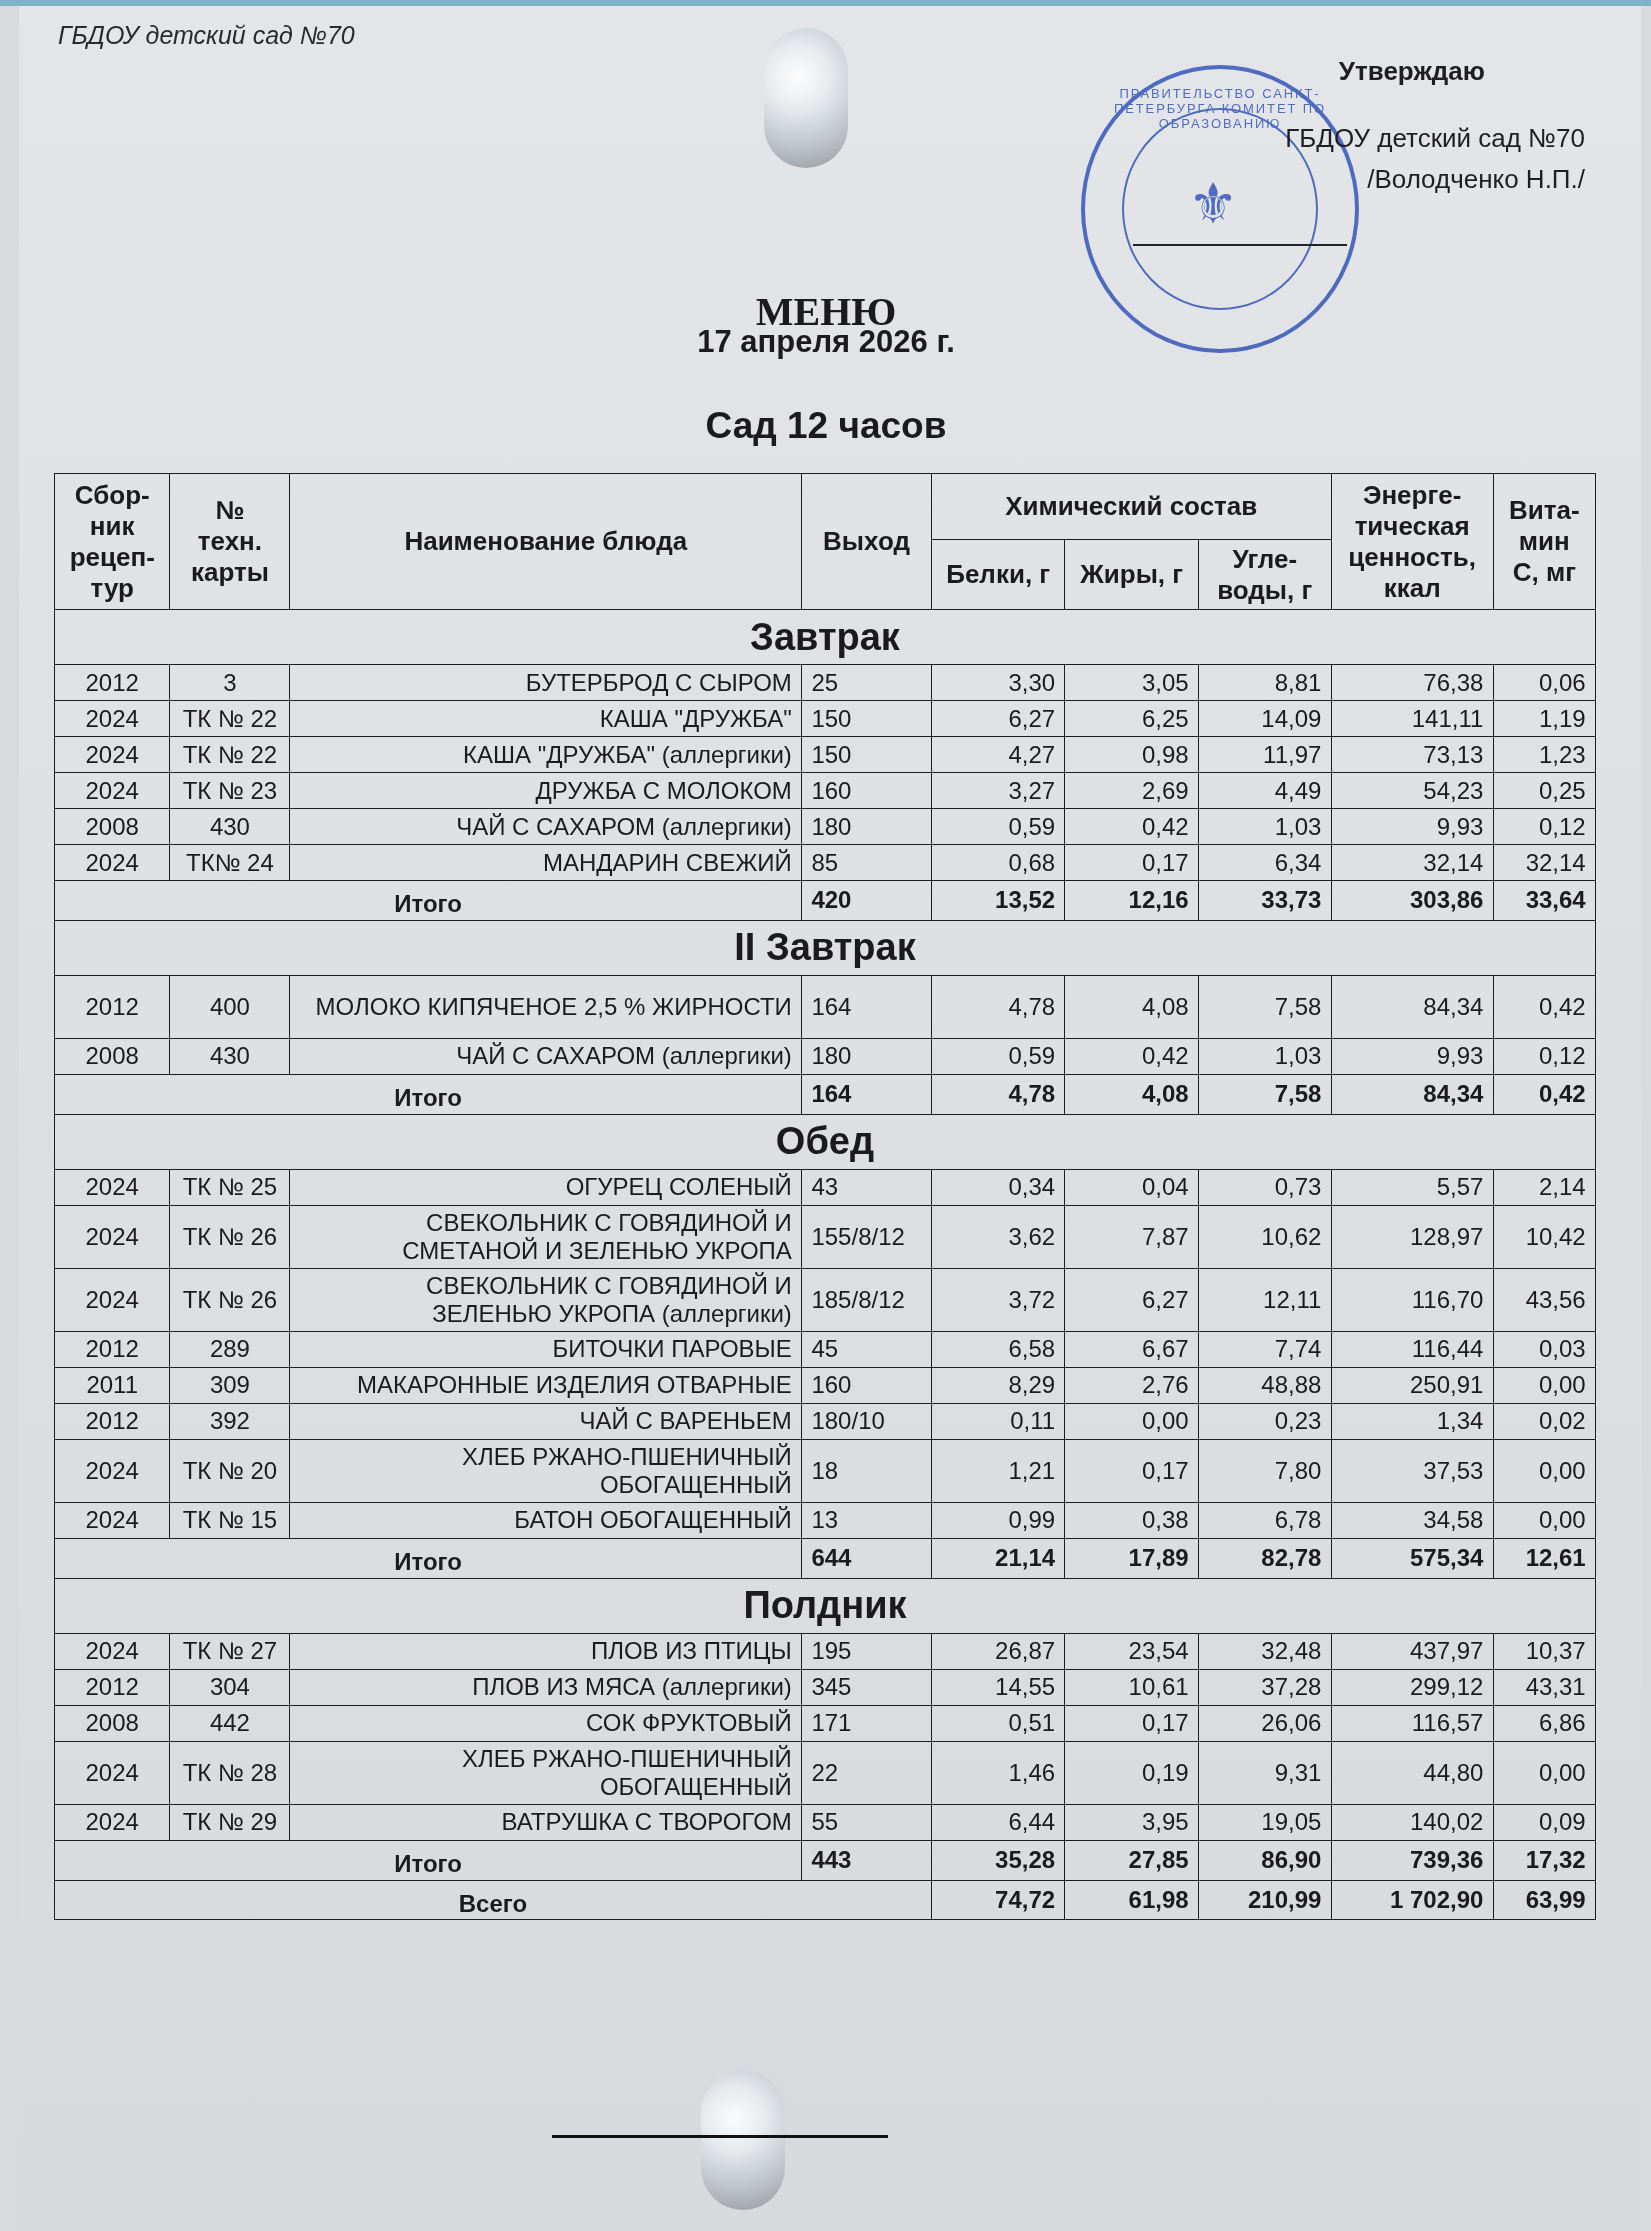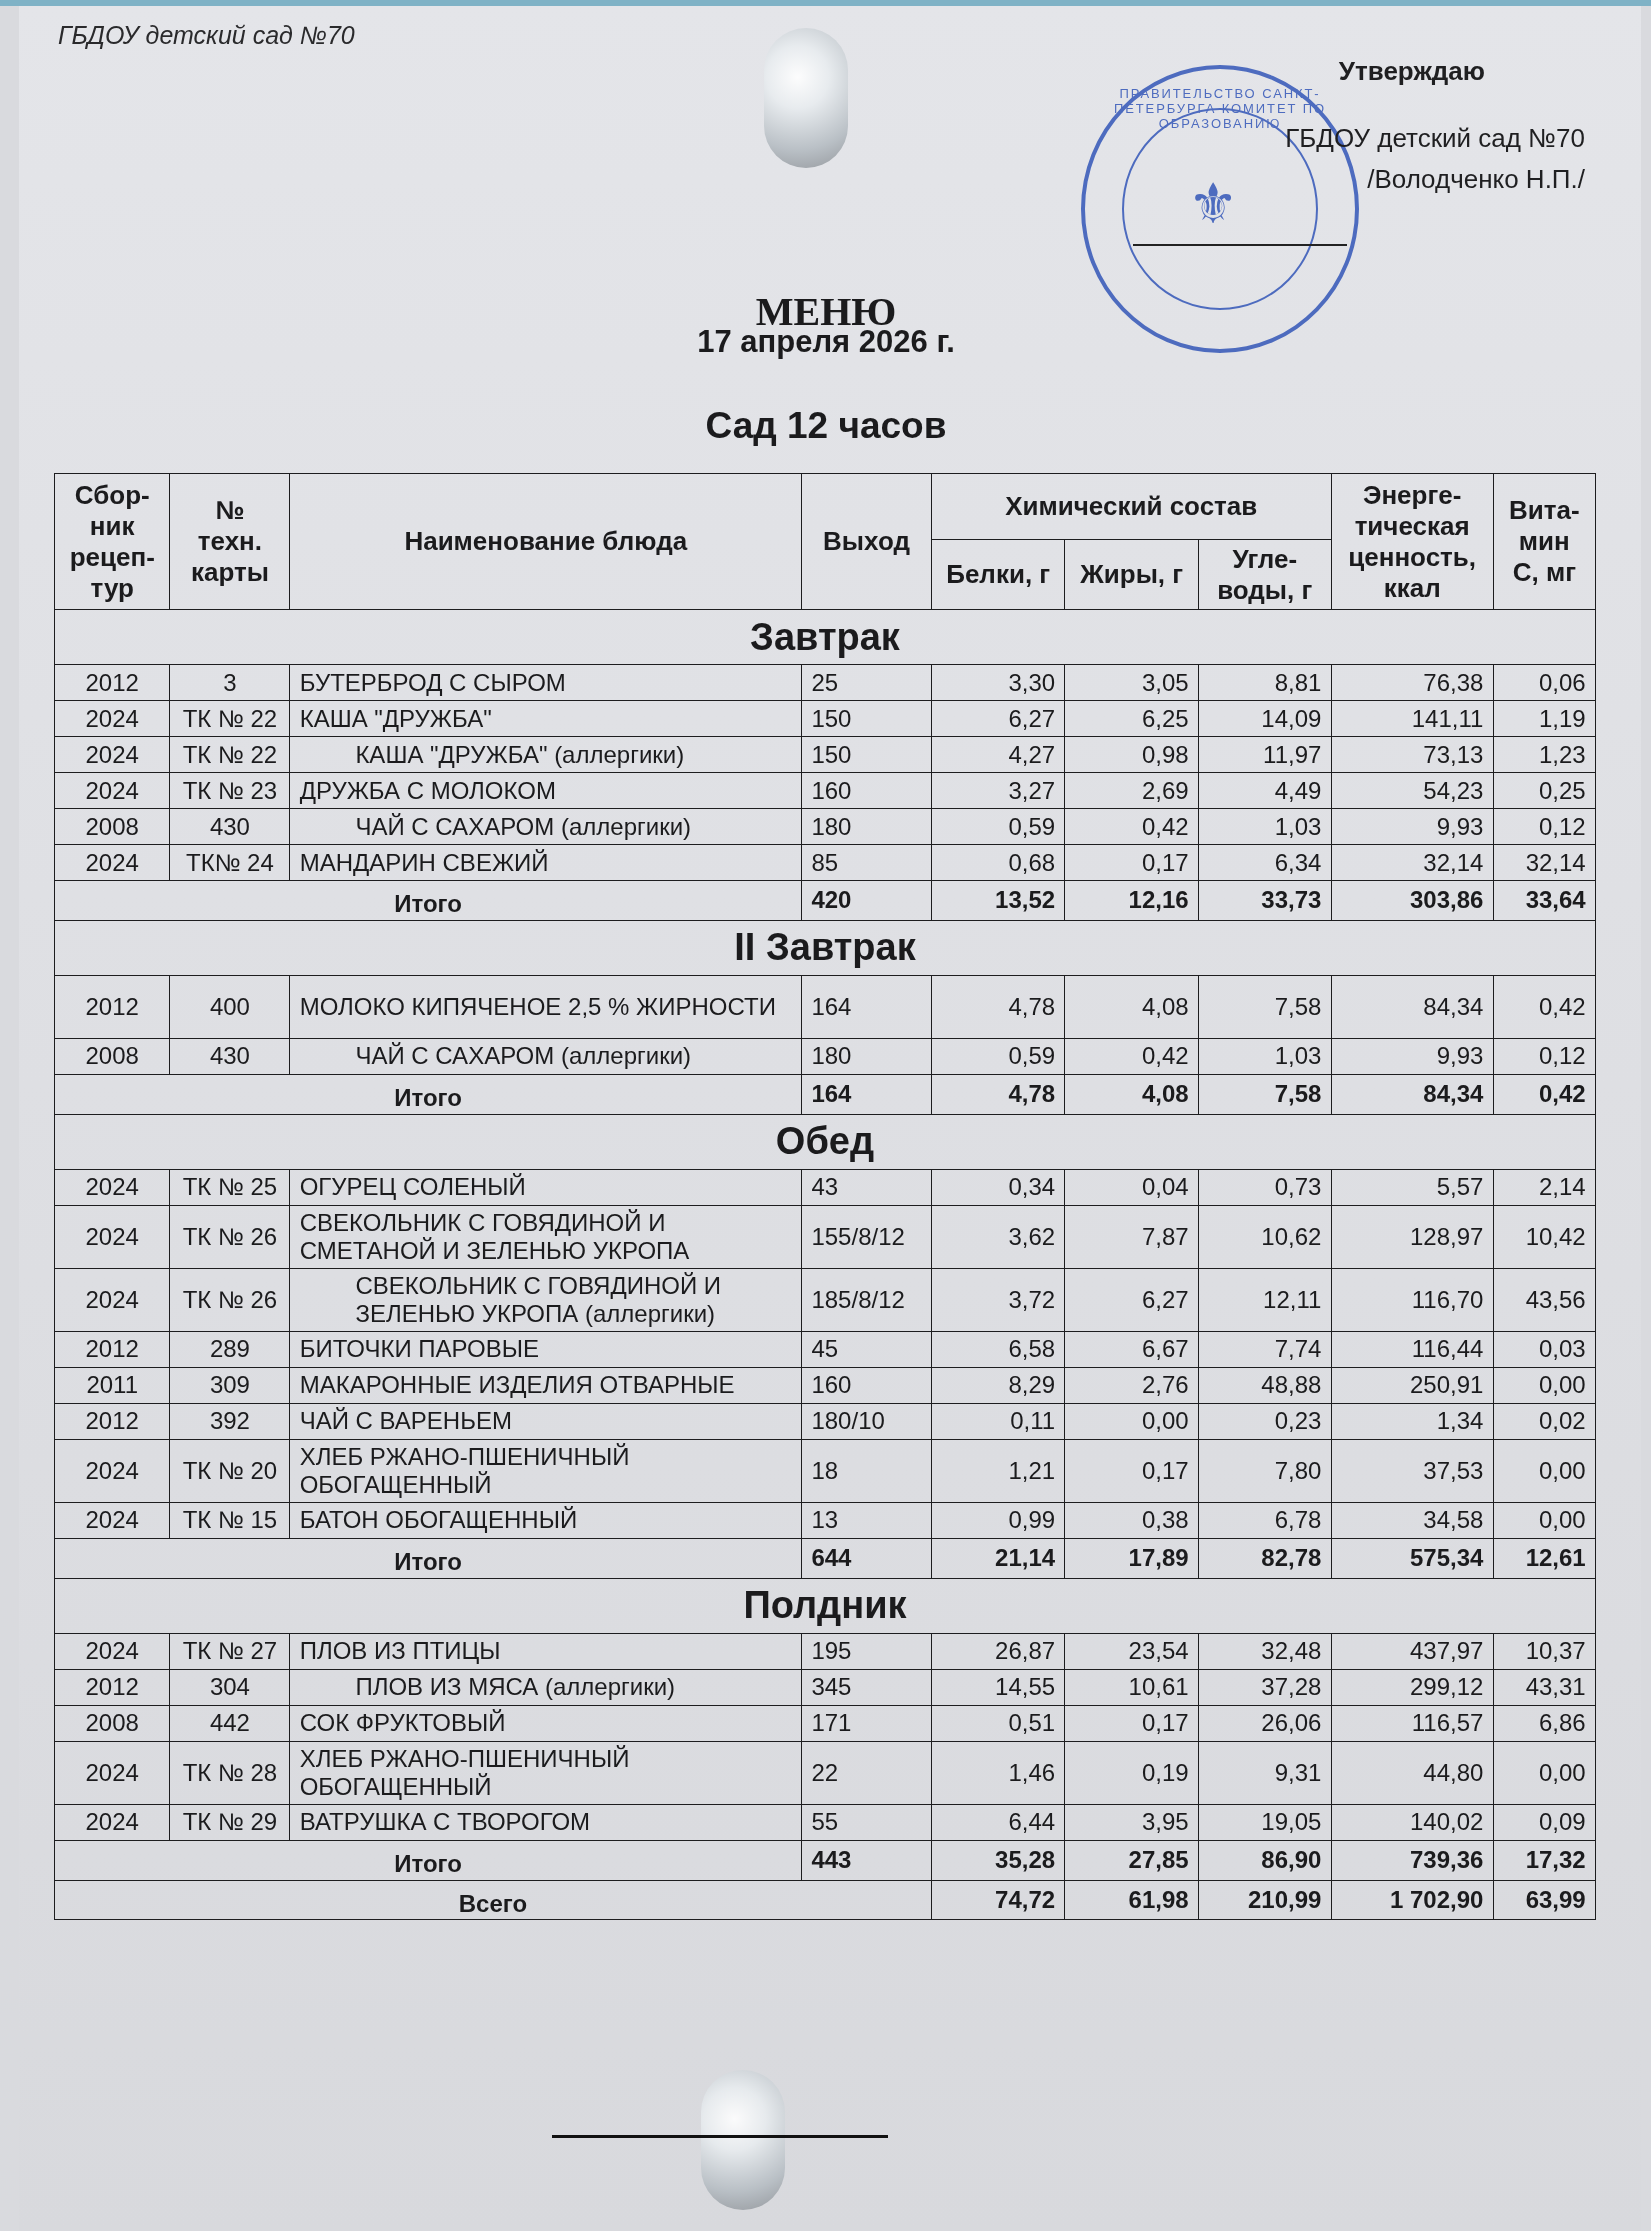--- a/index.html
+++ b/index.html
@@ -63,21 +63,21 @@
   table.menu {
     position: absolute; left: 54px; top: 473px; width: 1542px;
     border-collapse: collapse; font-size: 24px;
   }
   table.menu td, table.menu th {
     border: 1.9px solid #1d1d1f; padding: 0 9.3px; height: 35px;
   }
   table.menu th { font-weight: bold; font-size: 26px; text-align: center; line-height: 31px; }
   .c-year { width: 97px; text-align: center; }
   .c-card { width: 101px; text-align: center; white-space: nowrap; }
-  .c-name { width: 466px; text-align: left; line-height: 28px; }
+  .c-name { width: 466px; text-align: right; line-height: 28px; }
   .c-name.indent { padding-left: 65px; }
   .c-out { width: 112px; text-align: left; }
   .c-num { width: 117px; text-align: right; }
   .c-kcal { width: 144px; text-align: right; }
   .c-vit { width: 84px; text-align: right; }
   tr.section td {
     text-align: center; font-weight: bold; font-size: 38px; height: 54px;
   }
   tr.dish.tall td { height: 62px; }
   tr.total td { font-weight: bold; height: 37px; }

